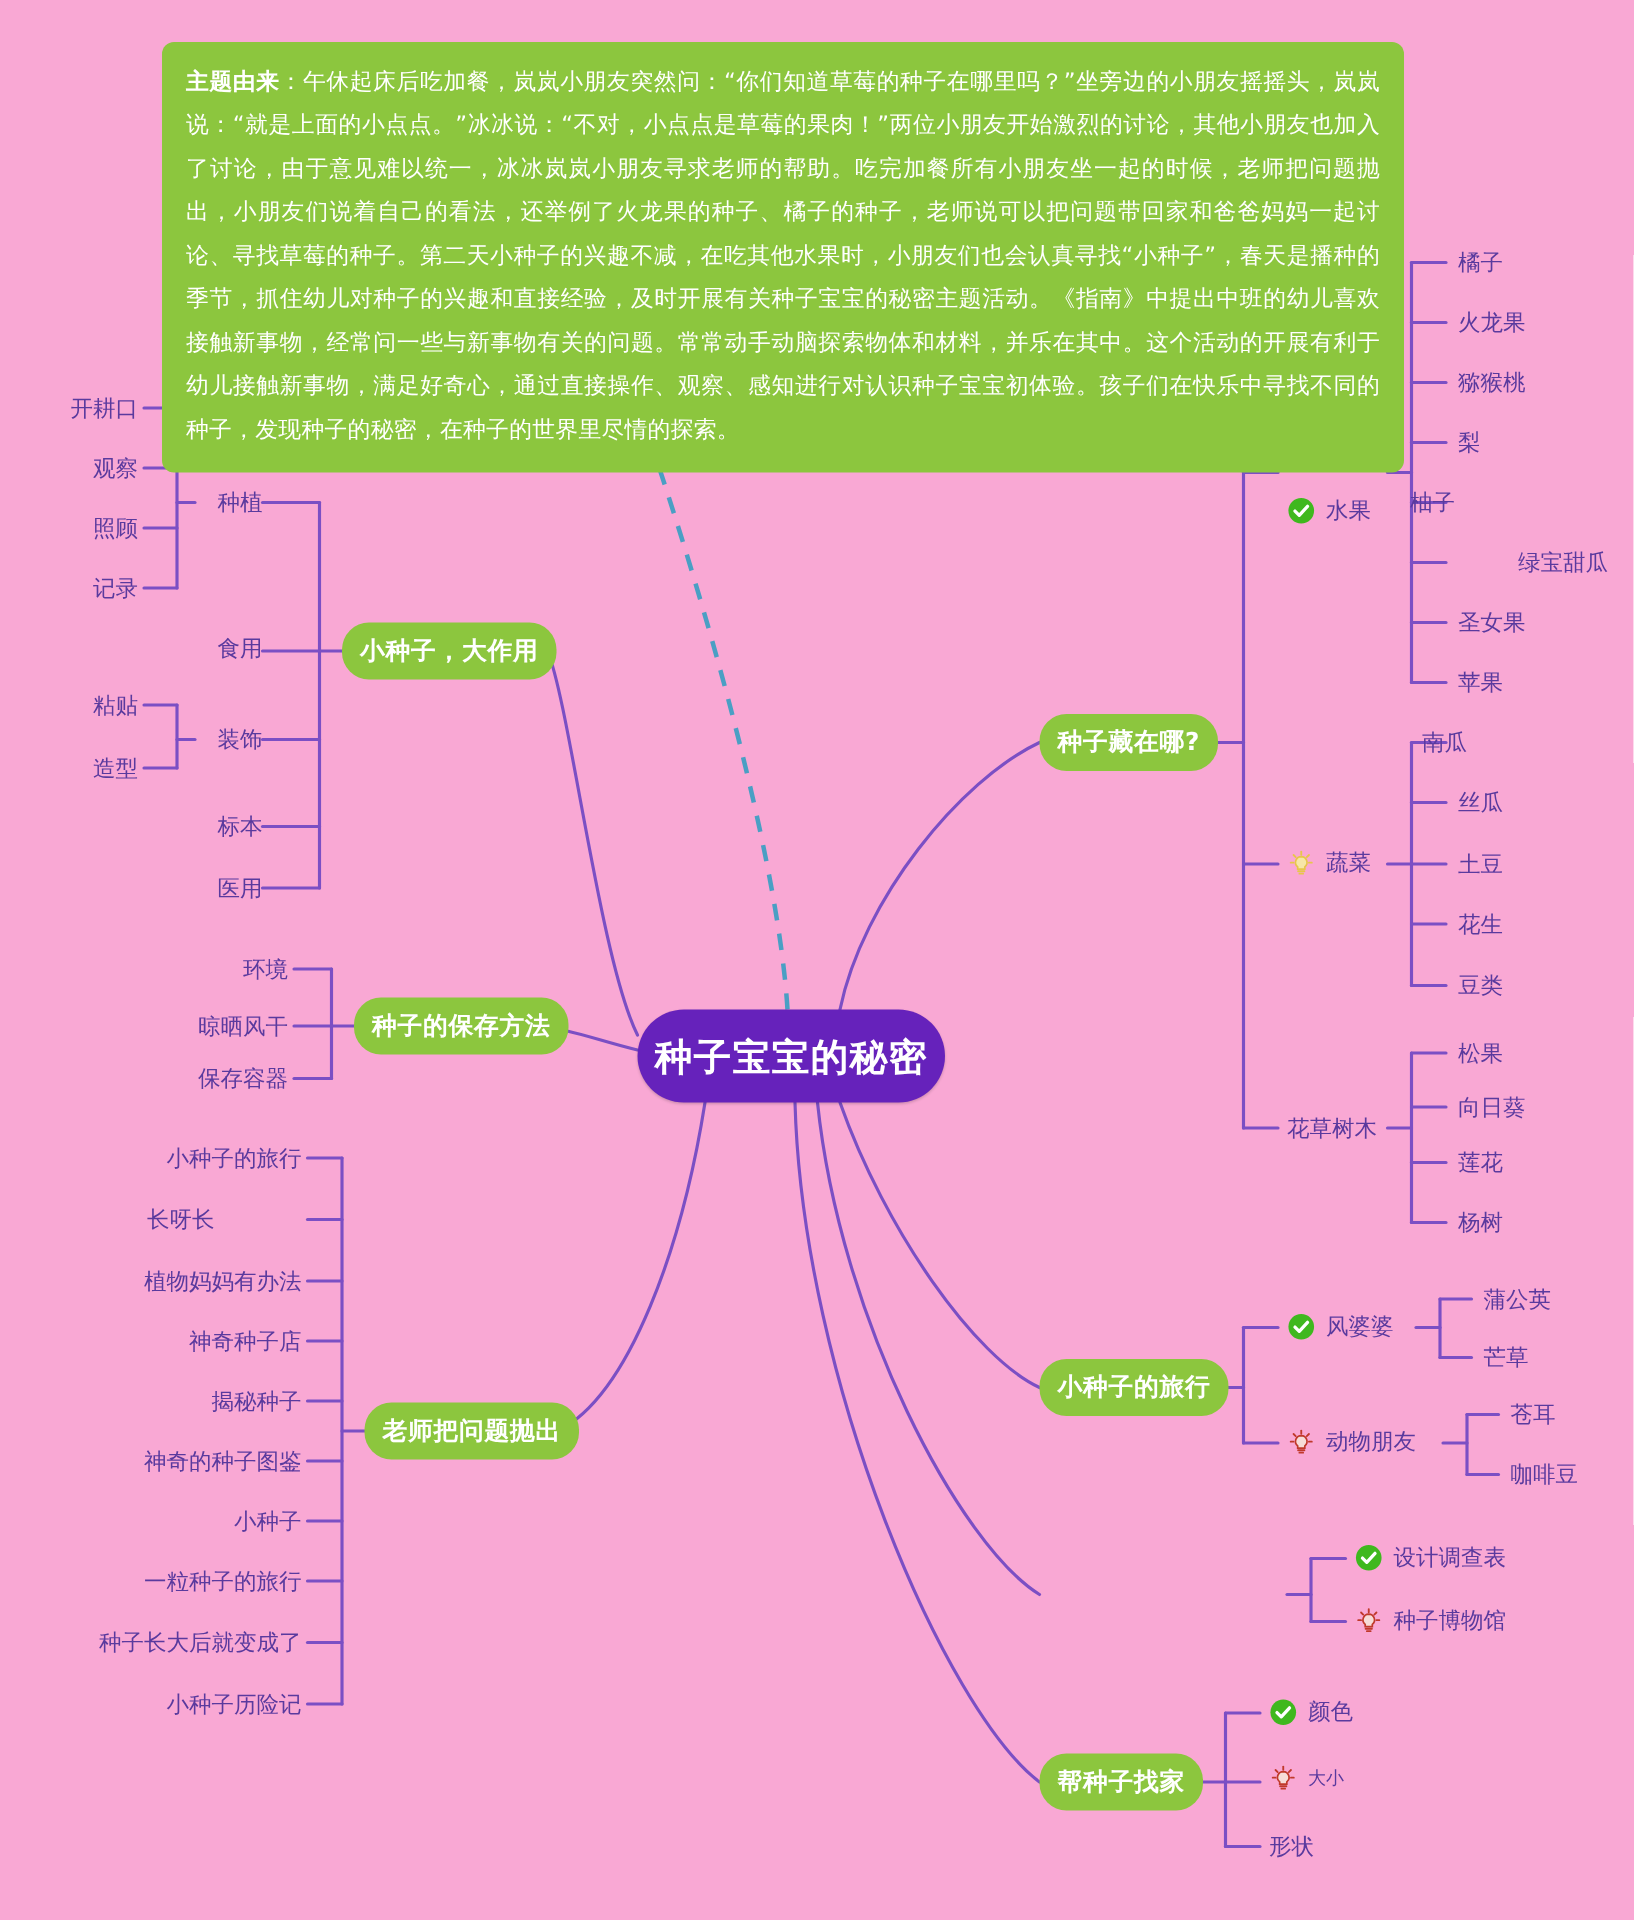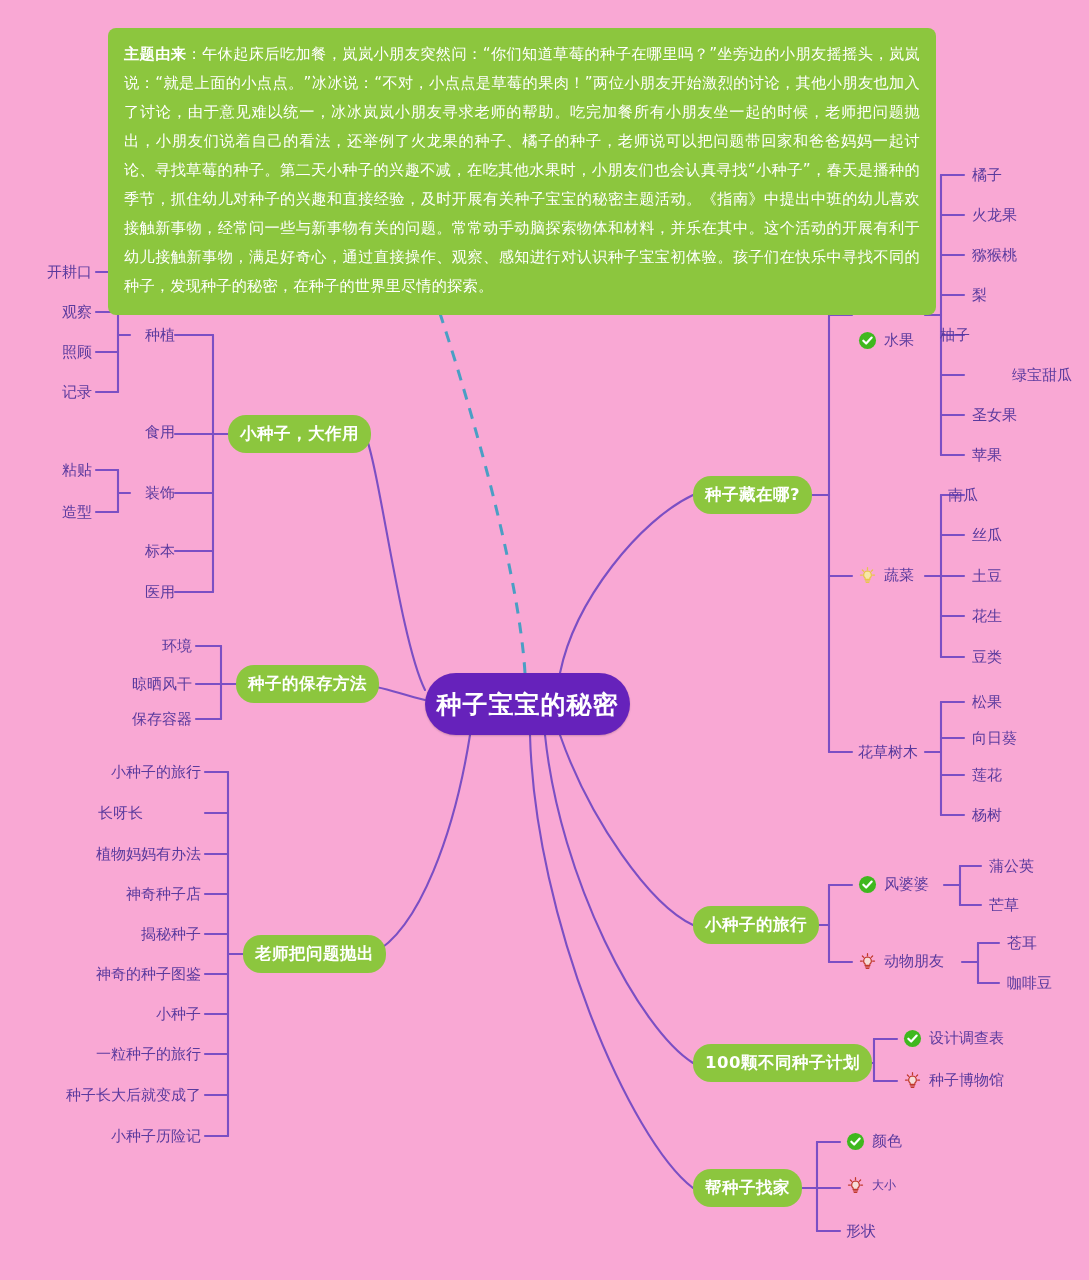--- a/index.html
+++ b/index.html
@@ -217,21 +217,20 @@
     <b>主题由来</b><span>：</span><span>午休起床后吃加餐，岚岚小朋友突然问：“你们知道草莓的种子在哪里吗？”坐旁边的小朋友摇摇头，岚岚说：“就是上面的小点点。”冰冰说：“不对，小点点是草莓的果肉！”两位小朋友开始激烈的讨论，其他小朋友也加入了讨论，由于意见难以统一，冰冰岚岚小朋友寻求老师的帮助。吃完加餐所有小朋友坐一起的时候，老师把问题抛出，小朋友们说着自己的看法，还举例了火龙果的种子、橘子的种子，老师说可以把问题带回家和爸爸妈妈一起讨论、寻找草莓的种子。第二天小种子的兴趣不减，在吃其他水果时，小朋友们也会认真寻找“小种子”，春天是播种的季节，抓住幼儿对种子的兴趣和直接经验，及时开展有关种子宝宝的秘密主题活动。《指南》中提出中班的幼儿喜欢接触新事物，经常问一些与新事物有关的问题。常常动手动脑探索物体和材料，并乐在其中。这个活动的开展有利于幼儿接触新事物，满足好奇心，通过直接操作、观察、感知进行对认识种子宝宝初体验。孩子们在快乐中寻找不同的种子，发现种子的秘密，在种子的世界里尽情的探索。</span>
   </div>
 
   <div class="central">种子宝宝的秘密</div>
 
   <div class="topic" style="left:228px;top:415px;">小种子，大作用</div>
   <div class="topic" style="left:236px;top:665px;">种子的保存方法</div>
   <div class="topic" style="left:243px;top:935px;">老师把问题抛出</div>
   <div class="topic" style="left:693px;top:476px;">种子藏在哪?</div>
   <div class="topic" style="left:693px;top:906px;">小种子的旅行</div>
-  <div class="topic" style="left:693px;top:1044px;">100颗不同种子计划</div>
   <div class="topic" style="left:693px;top:1169px;">帮种子找家</div>
 
   <div class="leaf l" style="left:75px;top:326px;width:100px;">种植</div>
   <div class="leaf l" style="left:75px;top:425px;width:100px;font-family:Liberation Mono, monospace;">食用</div>
   <div class="leaf l" style="left:75px;top:484px;width:100px;">装饰</div>
   <div class="leaf l" style="left:75px;top:542px;width:100px;">标本</div>
   <div class="leaf l" style="left:75px;top:583px;width:100px;">医用</div>
 
   <div class="leaf l" style="left:0px;top:263px;width:92px;">开耕口</div>
   <div class="leaf l" style="left:0px;top:303px;width:92px;">观察</div>

